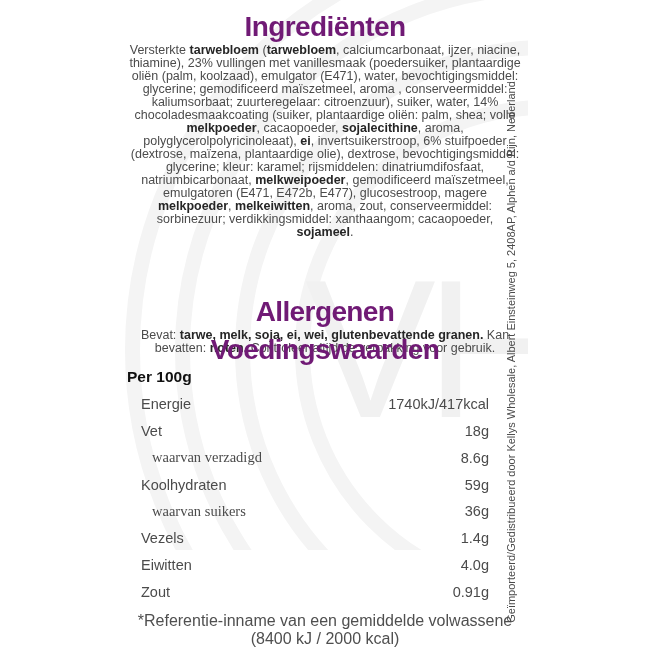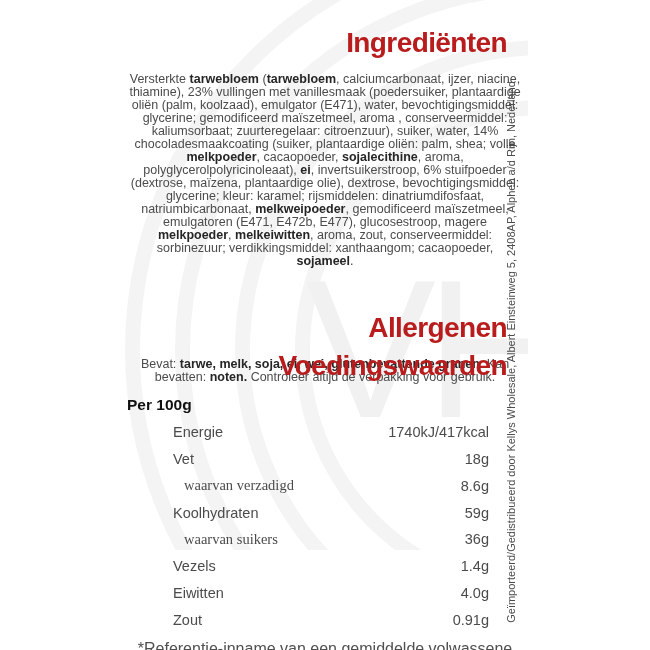--- a/index.html
+++ b/index.html
@@ -14,28 +14,28 @@
   .ring.r3{width:620px;height:620px;left:112px;top:40px;}
   .ring.r4{width:500px;height:500px;left:172px;top:100px;}
   .wm-letters{position:absolute;left:182px;top:252px;font-size:196px;line-height:1;font-weight:normal;
               color:#f1f1f1;letter-spacing:-10px;}
 
   .content{position:absolute;left:127px;width:396px;text-align:center;color:#4b4b4b;}
   #sec-ingredients{top:12px;}
   #sec-allergens{top:297px;}
   #sec-nutrition{top:335px;}
 
-  h1{font-weight:bold;font-size:28px;line-height:1.05;color:#b91c1c;margin:16px;letter-spacing:-0.6px;text-align:right;}
+  h1{font-weight:bold;font-size:28px;line-height:1.05;color:#701a75;margin:0;letter-spacing:-0.6px;}
   .rich{font-size:12.5px;line-height:13px;margin:3px 0 0 0;}
   .rich b{color:#262626;}
 
   .per{margin-top:4px;padding-right:34px;text-align:left;font-weight:bold;font-size:15.5px;color:#101010;}
   .ntable{margin-top:4px;padding:0 34px 0 14px;}
   .nrow{display:flex;justify-content:space-between;align-items:center;height:26.9px;font-size:14.5px;color:#4b4b4b;}
-  .nlabel{text-align:center;margin-left:32px;}
+  .nlabel{text-align:center;}
   .nvalue{text-align:right;}
   .nrow.indent .nlabel{padding-left:11px;font-family:Liberation Serif, serif;}
   .footnote{margin-top:6px;font-size:16px;color:#4f4f4f;}
 
   .side-text{position:absolute;left:221px;top:344px;width:584px;height:16px;
              transform:rotate(-90deg);font-size:11px;color:#4b4b4b;text-align:center;white-space:nowrap;}
 </style>
 </head>
 <body>
 

